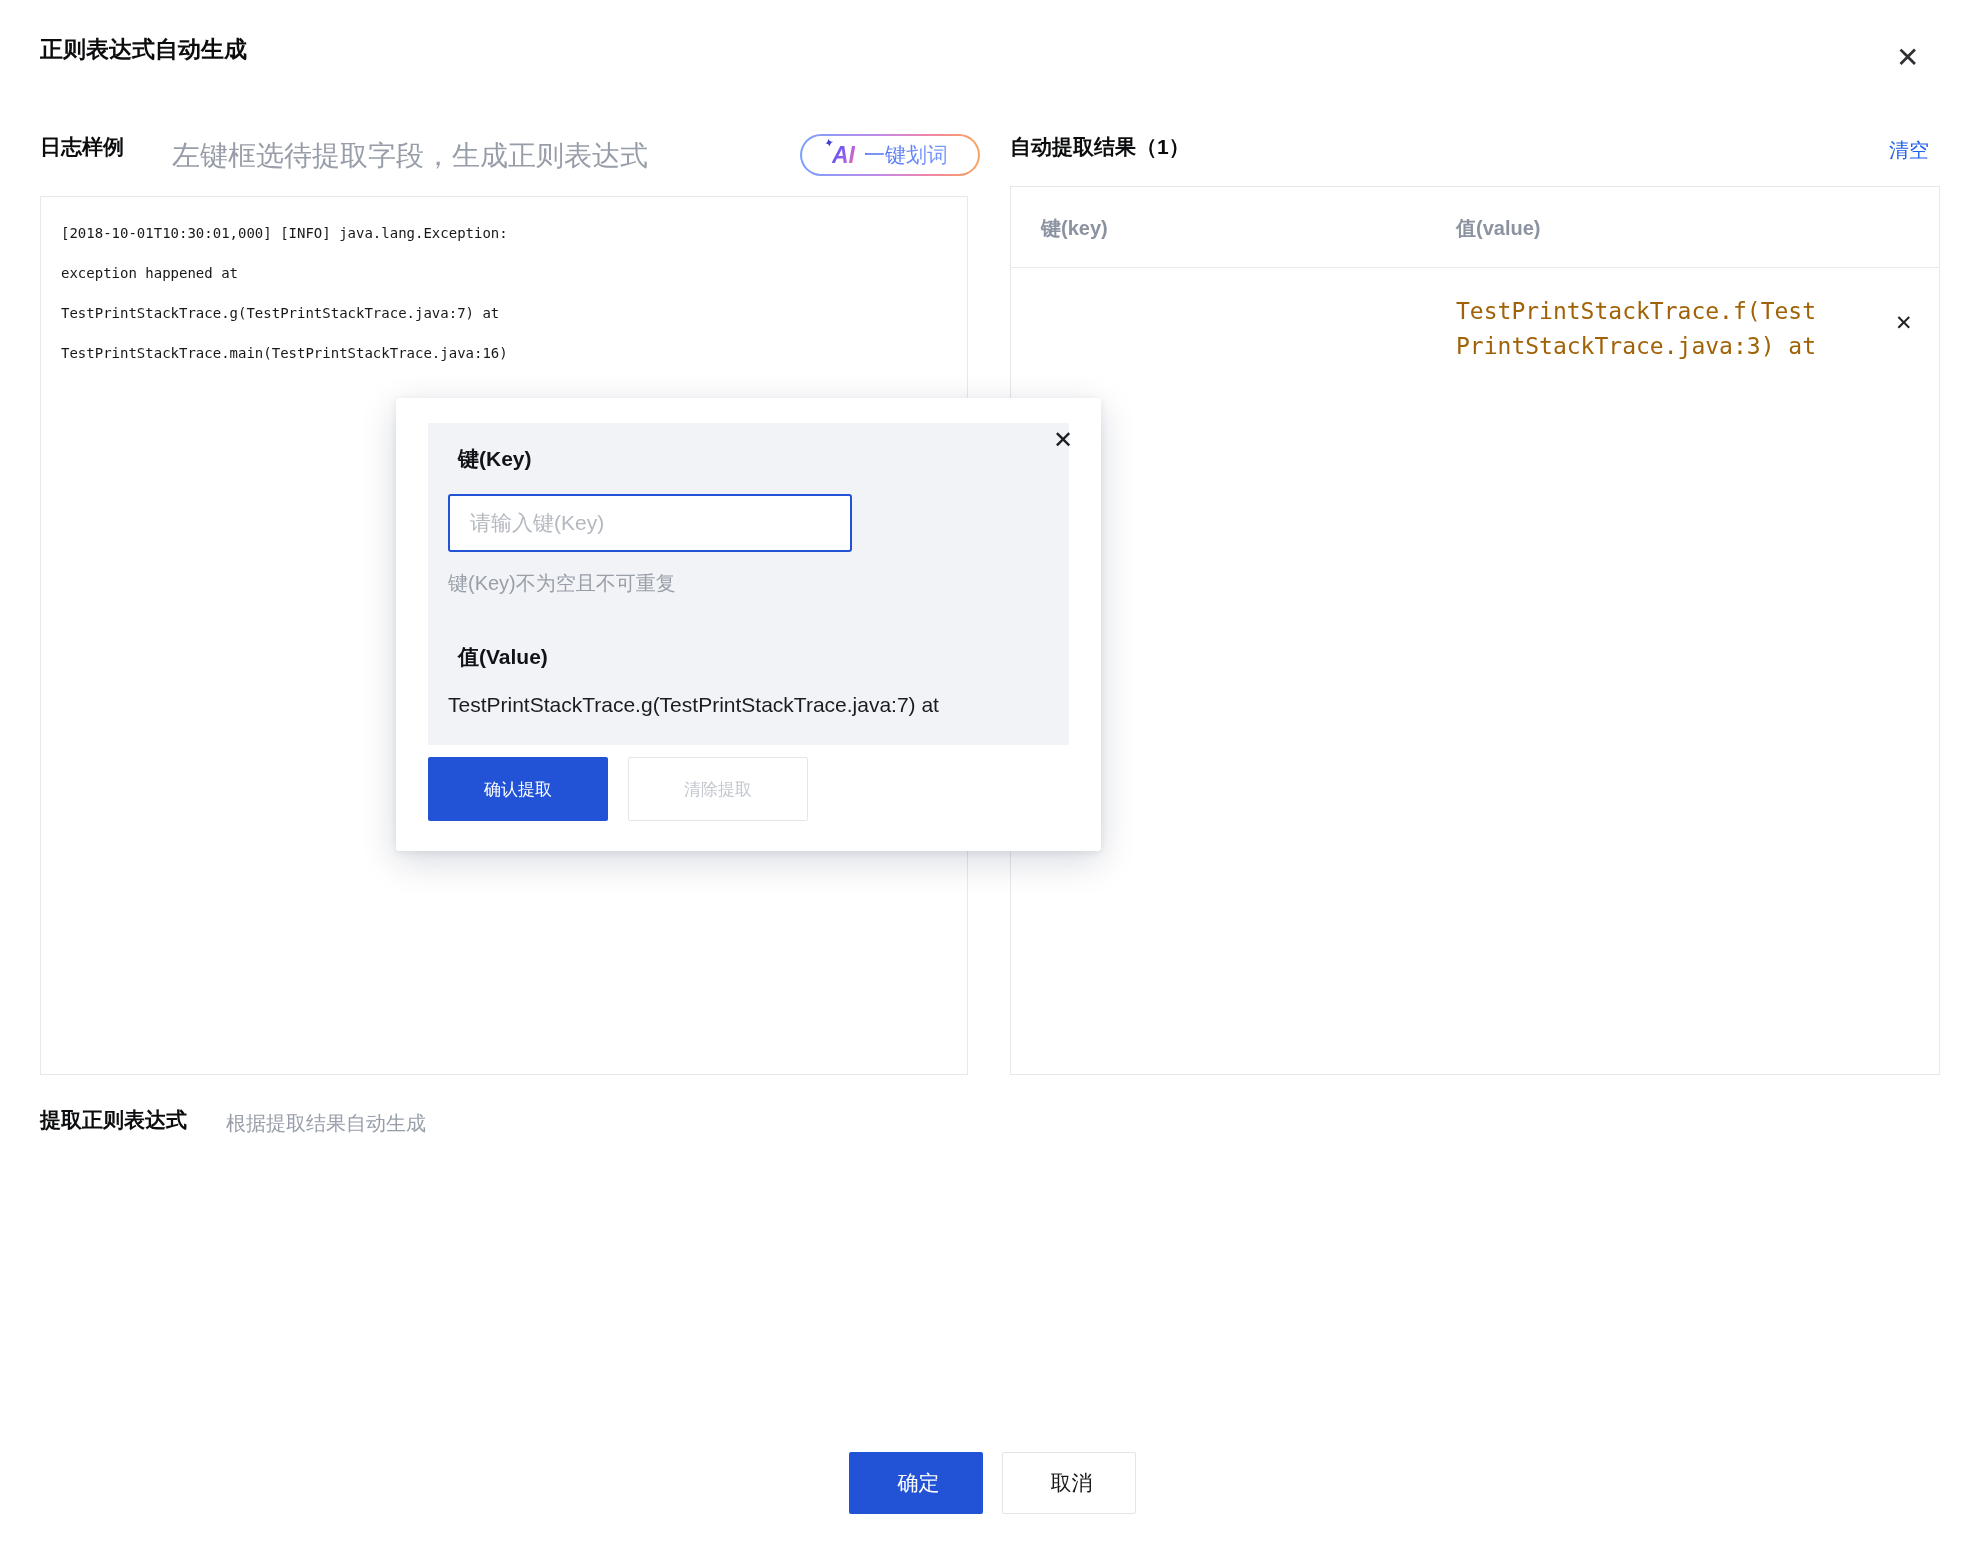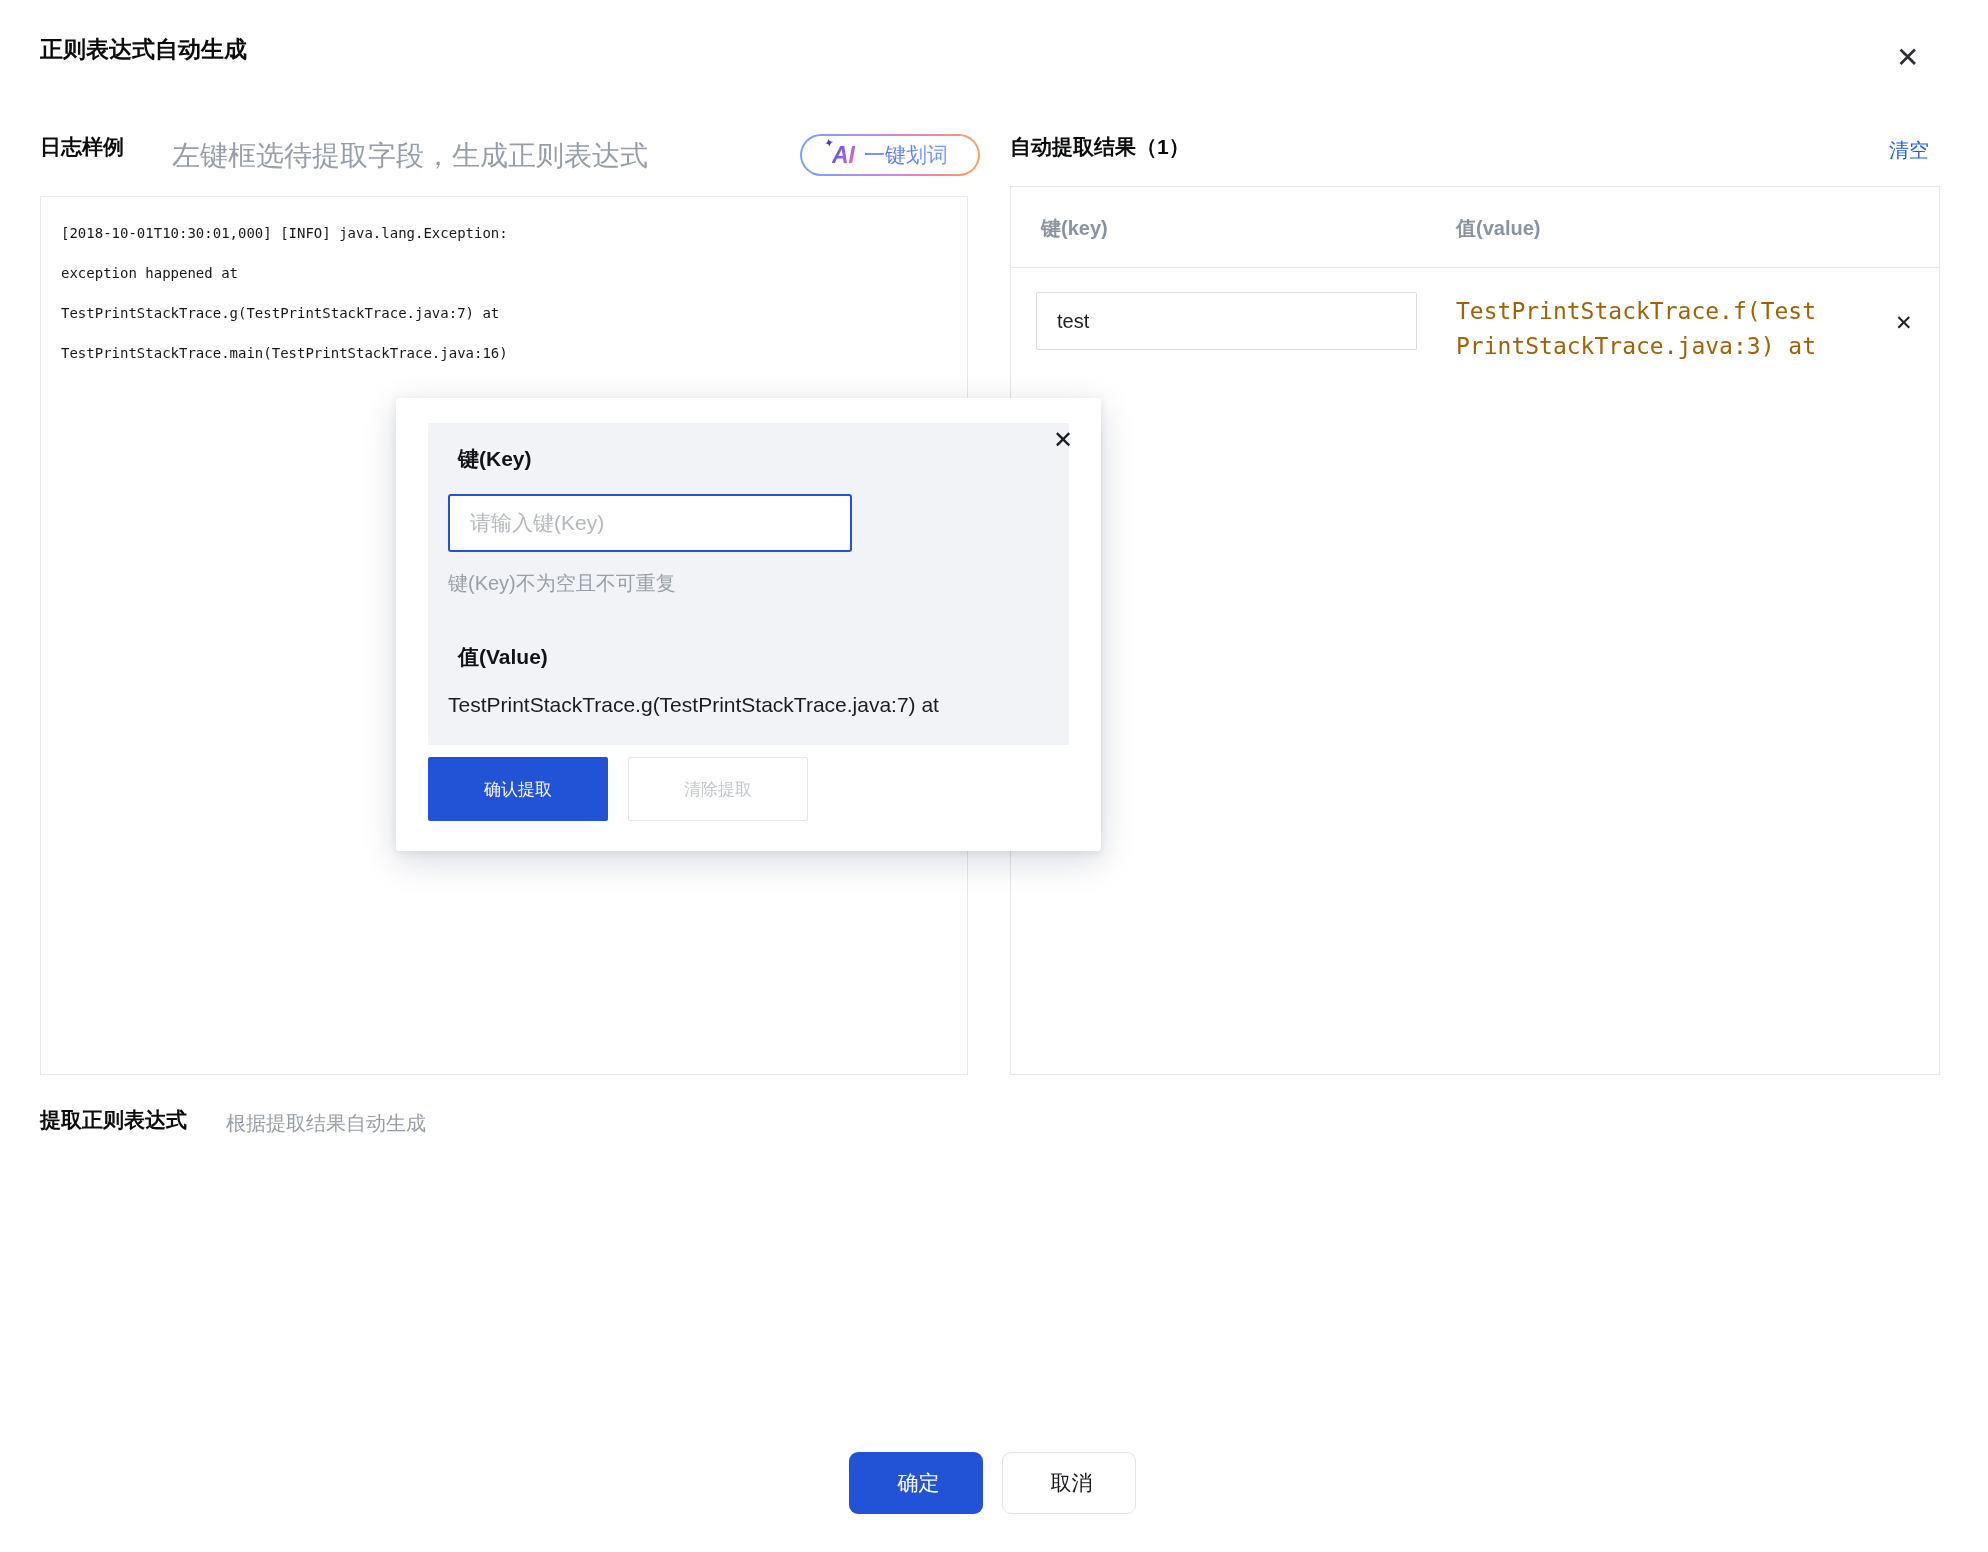--- a/index.html
+++ b/index.html
@@ -70,21 +70,21 @@
   .popup-clear{left:232px;background:#fff;color:#c3c7ce;border:1px solid #e4e6ea;cursor:not-allowed;}
 
   
   .regex-label{position:absolute;left:40px;top:1106px;font-size:21px;font-weight:700;color:#0b0c0e;}
   .regex-hint{position:absolute;left:226px;top:1110px;font-size:20px;color:#989ea9;}
   .regex-box{position:absolute;left:40px;top:1158px;width:1908px;height:205px;box-sizing:border-box;
              background:#f1f2f5;border-radius:3px;padding:24px 20px;font-size:21px;color:#a9aeb8;
              white-space:nowrap;overflow:hidden;cursor:text;}
 
   
-  .footer-btn{position:absolute;top:1452px;width:134px;height:62px;box-sizing:border-box;border-radius:9px;
+  .footer-btn{position:absolute;top:1452px;width:134px;height:62px;box-sizing:border-box;border-radius:2px;
               font-family:inherit;font-size:21px;display:flex;align-items:center;justify-content:center;cursor:pointer;padding-left:11px;}
   .footer-ok{left:849px;background:#2253d6;color:#fff;border:none;}
   .footer-cancel{left:1002px;background:#fff;color:#17181b;border:1px solid #e2e4e8;}
 </style>
 </head>
 <body>
 
 <div class="page">
 
   <div class="page-title">正则表达式自动生成</div>
@@ -112,21 +112,20 @@
     <div class="log-line">TestPrintStackTrace.g(TestPrintStackTrace.java:7) at</div>
     <div class="log-line">TestPrintStackTrace.main(TestPrintStackTrace.java:16)</div>
   </div>
 
   <div class="results-panel">
     <div class="results-head">
       <div class="col-header key">键(key)</div>
       <div class="col-header value">值(value)</div>
     </div>
     <div class="result-row">
-      <input class="row-key-input" type="text" value="test" style="">
       <div class="row-value">
         <div>TestPrintStackTrace.f(Test</div>
         <div>PrintStackTrace.java:3) at</div>
       </div>
       <div class="row-delete">✕</div>
     </div>
   </div>
 
   <div class="popup">
     <div class="popup-gray"></div>

